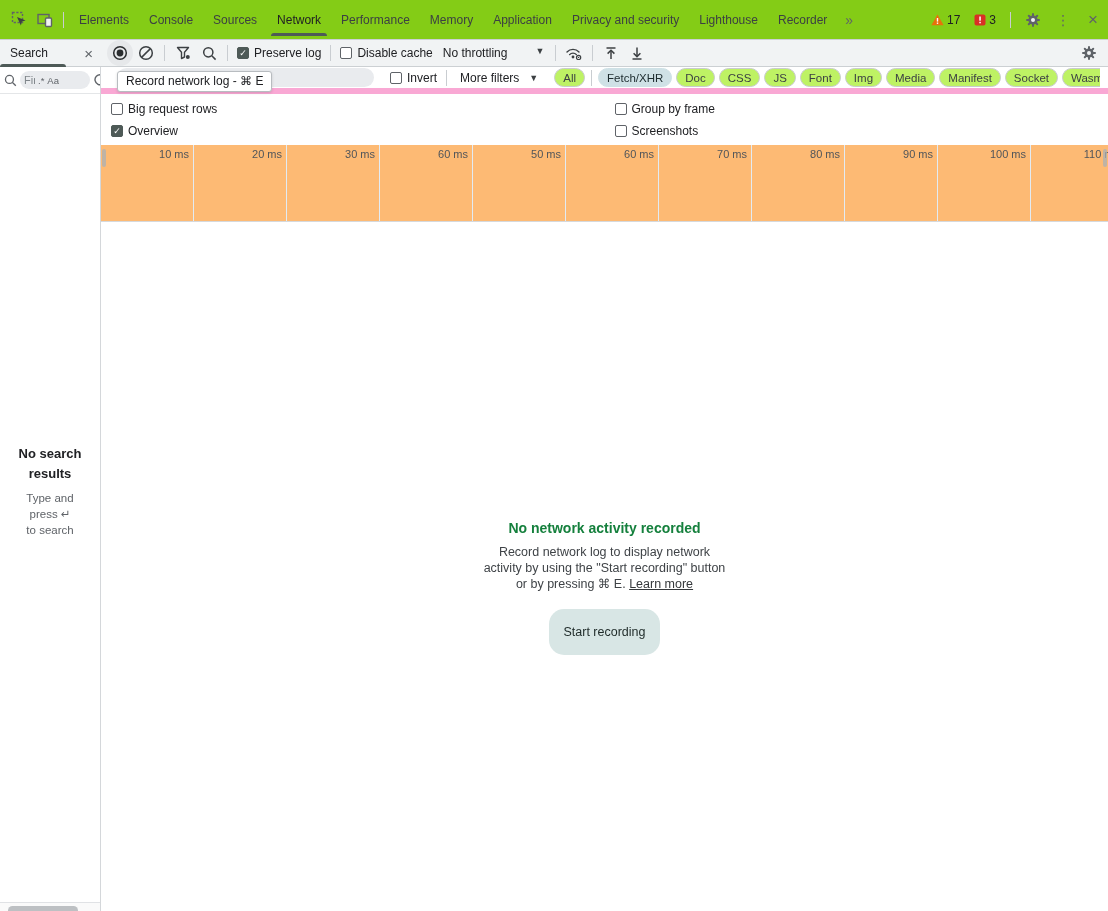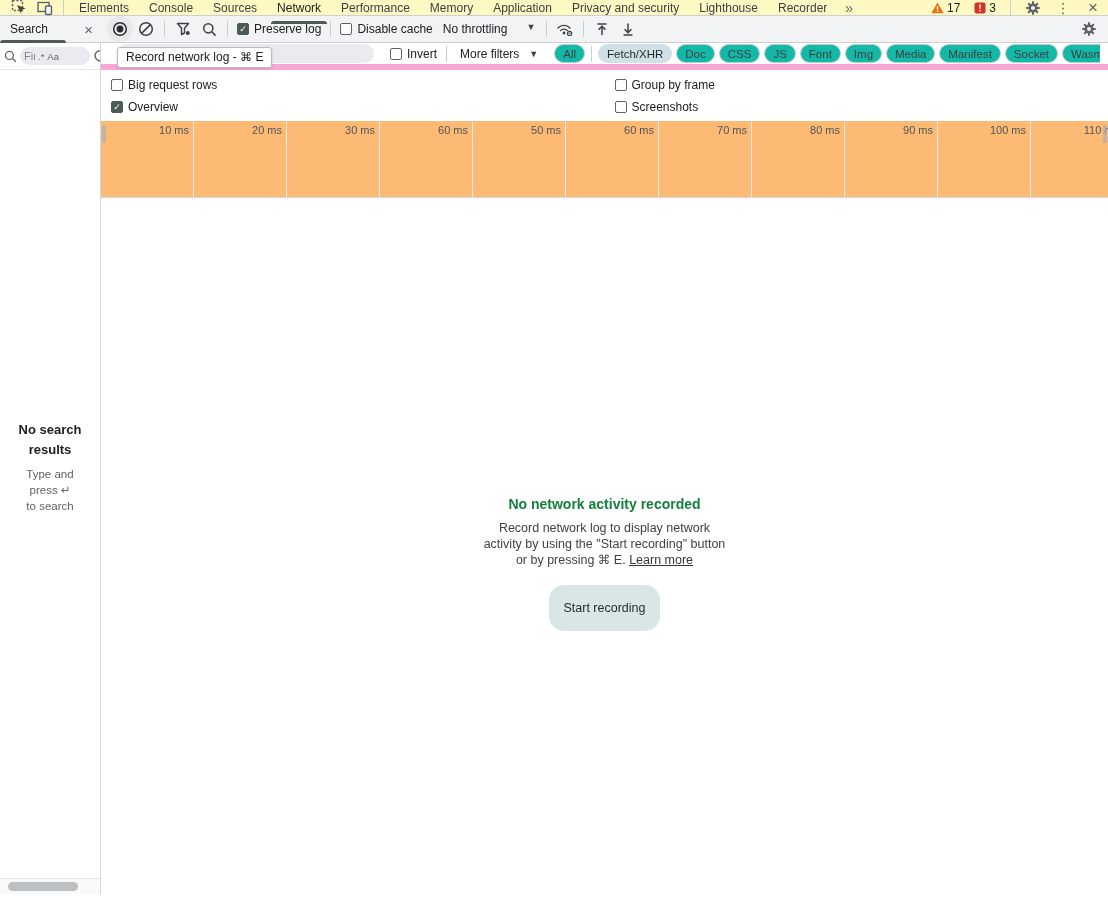--- a/index.html
+++ b/index.html
@@ -7,21 +7,21 @@
   #app {
     width:1108px; height:911px; position:relative; overflow:hidden;
     background:#fff; color:#202124;
     font-family:"Liberation Sans", sans-serif; font-size:12px;
     -webkit-font-smoothing:antialiased;
   }
   .vdiv { width:1px; height:16px; background:#c9cdd1; flex:0 0 1px; margin:0 5px; }
 
   
   .row-tabs {
-    height:16px; background:#fef9c3; border-bottom:1px solid #ccd0d3;
+    height:40px; background:#84cc16; border-bottom:1px solid #ccd0d3;
     display:flex; align-items:center; padding-left:6px; white-space:nowrap;
   }
   .icon-btn { display:flex; align-items:center; justify-content:center;
     width:26px; height:26px; cursor:pointer; flex:0 0 auto; border-radius:4px; }
   .tab { position:relative; height:32px; display:flex; align-items:center;
     padding:0 10px; color:#3c4043; cursor:pointer; }
   .tab.sel { color:#202124; }
   .tab.sel::after { content:""; position:absolute; left:4px; right:4px; bottom:0;
     height:3px; background:#4e5a57; border-radius:3px 3px 0 0; }
   .badges { margin-left:auto; display:flex; align-items:center; gap:4px; padding-right:2px; }
@@ -38,21 +38,21 @@
   .search-tab { position:relative; width:101px; height:27px; display:flex;
     align-items:center; padding:0 8px 0 10px; justify-content:space-between; cursor:pointer; }
   .search-tab::after { content:""; position:absolute; left:0; bottom:0; width:66px;
     height:3px; background:#4e5a57; border-radius:3px 3px 0 0; }
   .halo { background:#e6e8ea; border-radius:50%; }
   .cb-row { display:flex; align-items:center; gap:5px; cursor:pointer; padding:0 4px; }
   .cb { width:12px; height:12px; border:1.5px solid #5f6368; border-radius:2px;
     background:#fff; display:flex; align-items:center; justify-content:center;
     font-size:9px; color:#fff; flex:0 0 12px; }
   .cb.checked { background:#4e5a57; border-color:#4e5a57; }
-  .throttle { display:flex; align-items:flex-start; gap:19px; padding:0 6px; cursor:pointer; color:#202124; }
+  .throttle { display:flex; align-items:flex-start; gap:28px; padding:0 6px; cursor:pointer; color:#202124; }
   .arrow-down { font-size:9px; color:#3c4043; }
   .grow { flex:1; }
 
   
   .content { display:flex; height:851px; }
 
   
   .sidebar { width:101px; flex:0 0 101px; border-right:1px solid #d4d7da;
     position:relative; display:flex; flex-direction:column; background:#fff; }
   .sb-toolbar { height:27px; border-bottom:1px solid #e4e6e8; display:flex;
@@ -77,21 +77,21 @@
 
   
   .filter-row { height:27px; flex:0 0 27px; border-bottom:6px solid #f9a8d4;
     display:flex; align-items:center; padding:0 8px 0 16px; position:relative; white-space:nowrap; }
   .pill-input { width:257px; height:19px; border-radius:10px; background:#e9ebee; flex:0 0 257px; }
   .tooltip { position:absolute; left:16px; top:4px; z-index:5; background:#fff;
     border:1px solid #b8bcc0; border-radius:3px; padding:2px 8px 3px; font-size:12px;
     color:#202124; box-shadow:0 1px 3px rgba(0,0,0,.14); white-space:nowrap; }
   .morefilters { display:flex; align-items:center; gap:10px; padding:0 8px; cursor:pointer; }
   .chips { display:flex; align-items:center; gap:4px; margin-left:8px; overflow:hidden; }
-  .chip { border:1px solid #c8cbce; background:#14b8a6; color:#3c4043; border-radius:12px;
+  .chip { border:1px solid #c8cbce; background:#bef264; color:#3c4043; border-radius:12px;
     padding:2.5px 8px; font-size:11.5px; cursor:pointer; flex:0 0 auto; }
   .chip.sel { background:#cfe1e6; border-color:#cfe1e6; color:#1c2b2e; }
 
   
   .opt-area { padding:8px 0 7px; display:grid; grid-template-columns:1fr 1fr; row-gap:8px; }
   .opt-area .cb-row { padding-left:10px; }
 
   
   .ruler { height:77px; flex:0 0 77px; border-bottom:1px solid #d6d9dc;
     display:flex; position:relative; overflow:hidden; background:#fdba74; cursor:col-resize; }

